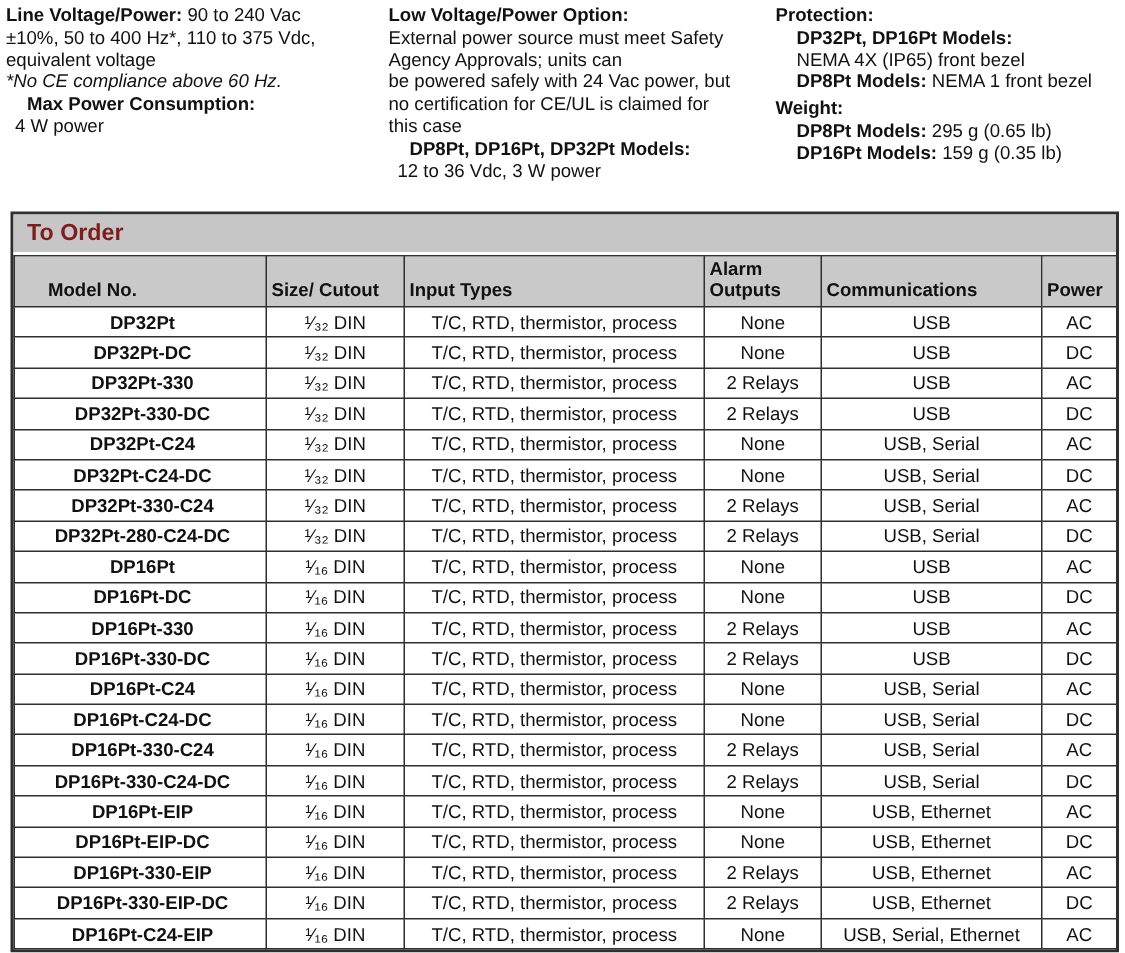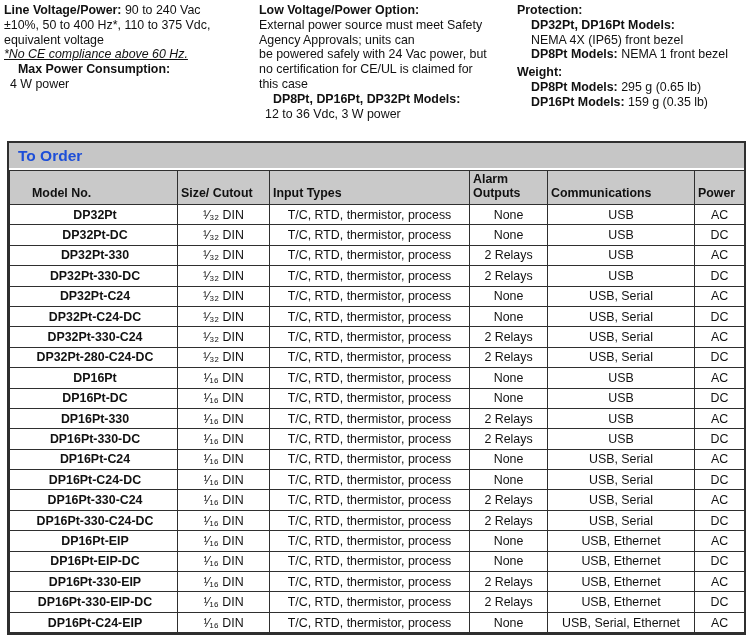--- a/index.html
+++ b/index.html
@@ -22,35 +22,35 @@
   .specs {
     position: absolute; top: 3px; left: 4px;
     width: 744px; display: flex;
     font-size: 12.4px; line-height: 14.8px;
   }
   .spec-col { flex: 0 0 auto; }
   .spec-col.c1 { width: 255px; padding-right: 10px; }
   .spec-col.c2 { width: 258px; padding-right: 8px; }
   .spec-col.c3 { width: 231px; }
   .b { font-weight: bold; }
-  .note { font-style: italic; text-decoration: underline; }
+  .note { font-style: italic; }
   .ind14 { padding-left: 14px; }
   .ind6  { padding-left: 6px; }
   .mt3 { margin-top: 3px; }
 
   
   .order {
     position: absolute; top: 141px; left: 7px;
     width: 739px;
     border: 2px solid var(--border);
     background: #fff;
   }
   .order-title {
     background: var(--title_bar_bg);
-    color: #1d4ed8;
+    color: #7f1d1d;
     font-weight: bold;
     font-size: 15.5px;
     padding: 4px 7px 3px 9px;
     border-bottom: 2px solid #ffffff;
   }
   table.order-table {
     border-collapse: collapse;
     table-layout: fixed;
     width: 100%;
     font-size: 12.4px;

